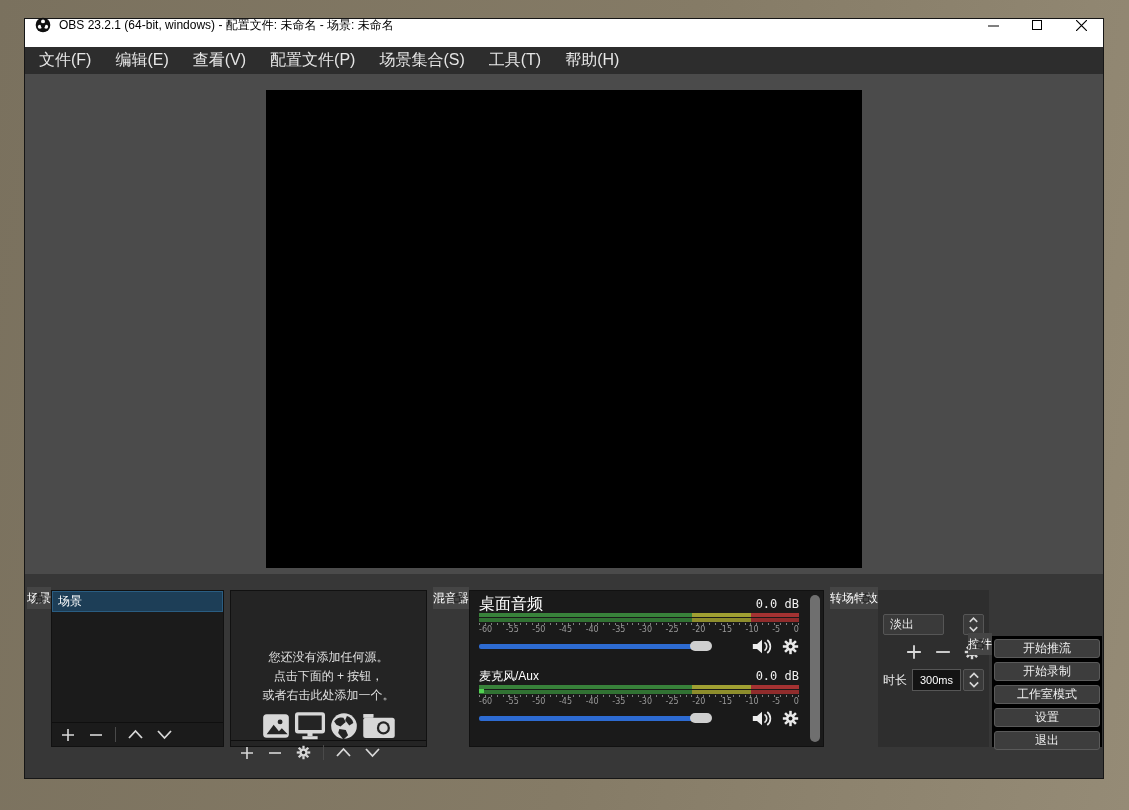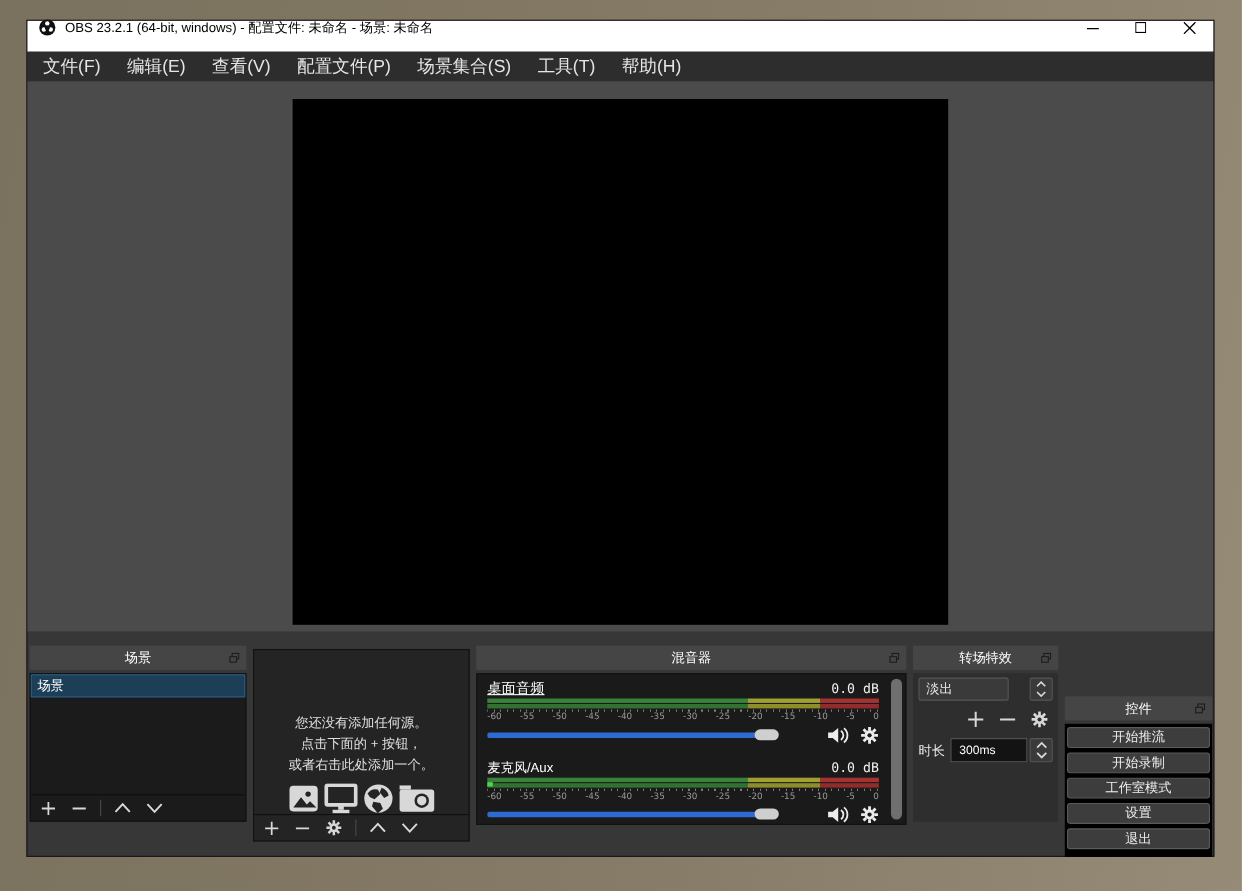--- a/index.html
+++ b/index.html
@@ -18,21 +18,21 @@
   
   .menubar { height:27px; background:#2d2d2d; display:flex; align-items:stretch; padding-left:2px; }
   .menu-item { display:flex; align-items:center; padding:0 12px; font-size:16px; color:#e6e6e6; }
 
   
   .preview { position:relative; height:500px; background:#4b4b4b; }
   .canvas { position:absolute; left:50%; transform:translateX(-50%); top:16px; width:596px; height:478px; background:#000; }
 
   
   .docks { position:absolute; left:2px; top:568px; height:160px; display:flex; gap:6px; }
-  .panel { display:flex; flex-direction:column; }
+  .panel { display:flex; flex-direction:row; }
   .p-scenes { width:197px; } .p-sources { width:197px; } .p-mixer { width:391px; }
   .p-transitions { width:132px; } .p-controls { width:134px;margin-top:46px; }
   .panel-header { height:22px; background:#454545; position:relative; display:flex; align-items:center; justify-content:center;
     color:#ffffff; font-size:12px; flex:none; }
   .dock-icon { position:absolute; right:6px; top:6px; }
   .panel-body { flex:1; margin-top:3px; position:relative; }
 
   .listbox { background:#1b1b1b; border:1px solid #111; height:100%; display:flex; flex-direction:column; }
   .scene-item { height:21px; background:#1d3e57; border:1px solid #2a5d82; color:#fff; font-size:12px;
     display:flex; align-items:center; padding:0 5px; }
@@ -59,21 +59,21 @@
   .tickmarks { height:2px; background:repeating-linear-gradient(90deg,#7f7f7f 0 1px,transparent 1px 5.9px); }
   .ticks { display:flex; justify-content:space-between; color:#9a9a9a; font-size:8px; height:10px;
     font-family:"DejaVu Sans",sans-serif; }
   .slider-row { display:flex; align-items:center; height:18px; margin-top:2px; }
   .slider { flex:1; position:relative; height:18px; }
   .slider-fill { position:absolute; left:0; top:7px; height:5px; width:88%; background:#2d6bd2; border-radius:2px; }
   .slider-handle { position:absolute; left:calc(88% - 20px); top:4px; width:22px; height:10px; background:#cfcfcf; border-radius:5px; }
   .mix-ico { margin-left:10px; display:flex; align-items:center; }
 
   .tr-body { background:#2e2e2e; height:100%; padding:4px 5px; }
-  .combo-row { display:flex; gap:19px; }
+  .combo-row { display:flex; gap:19px;margin-top:20px; }
   .combo { flex:1; height:21px; background:#3a3a3a; border:1px solid #565656; border-radius:2px;
     color:#e8e8e8; font-size:12px; display:flex; align-items:center; padding:0 6px; }
   .spin-box { width:21px; height:21px; background:#3a3a3a; border:1px solid #565656; border-radius:2px;
     display:flex; flex-direction:column; align-items:center; justify-content:center; gap:3px; }
   .tr-tools { display:flex; justify-content:flex-end; align-items:center; gap:13px; margin-top:9px; padding-right:4px; }
   .dur-row { display:flex; align-items:center; gap:5px; margin-top:9px; }
   .dur-label { color:#e8e8e8; font-size:12px; white-space:nowrap; }
   .dur-input { flex:1; height:22px; background:#131313; border:1px solid #565656; color:#fff; font-size:11px;
     display:flex; align-items:center; padding:0 7px; }
   .spin-stack { width:21px; height:22px; background:#3a3a3a; border:1px solid #565656; border-radius:2px;
@@ -237,21 +237,21 @@
             <rect x="3" y="1" width="6" height="5" fill="none" stroke="#1c1c1c"></rect>
             <rect x="1" y="4" width="6" height="5" fill="#454545" stroke="#1c1c1c"></rect>
           </svg>
         </div>
         <div class="panel-body">
           <div class="mixer-box">
             <div class="mixer-scroll">
 
               <div class="channel">
                 <div class="ch-head">
-                  <span style="font-size:13px;text-decoration:underline;">桌面音频</span>
+                  <span style="font-size:16px;">桌面音频</span>
                   <span class="db-value">0.0 dB</span>
                 </div>
                 <div class="meter">
                   <div class="meter-bar"></div>
                   <div class="meter-bar dim"></div>
                 </div>
                 <div class="tickmarks"></div>
                 <div class="ticks">
                     <span>-60</span>
                     <span>-55</span>

